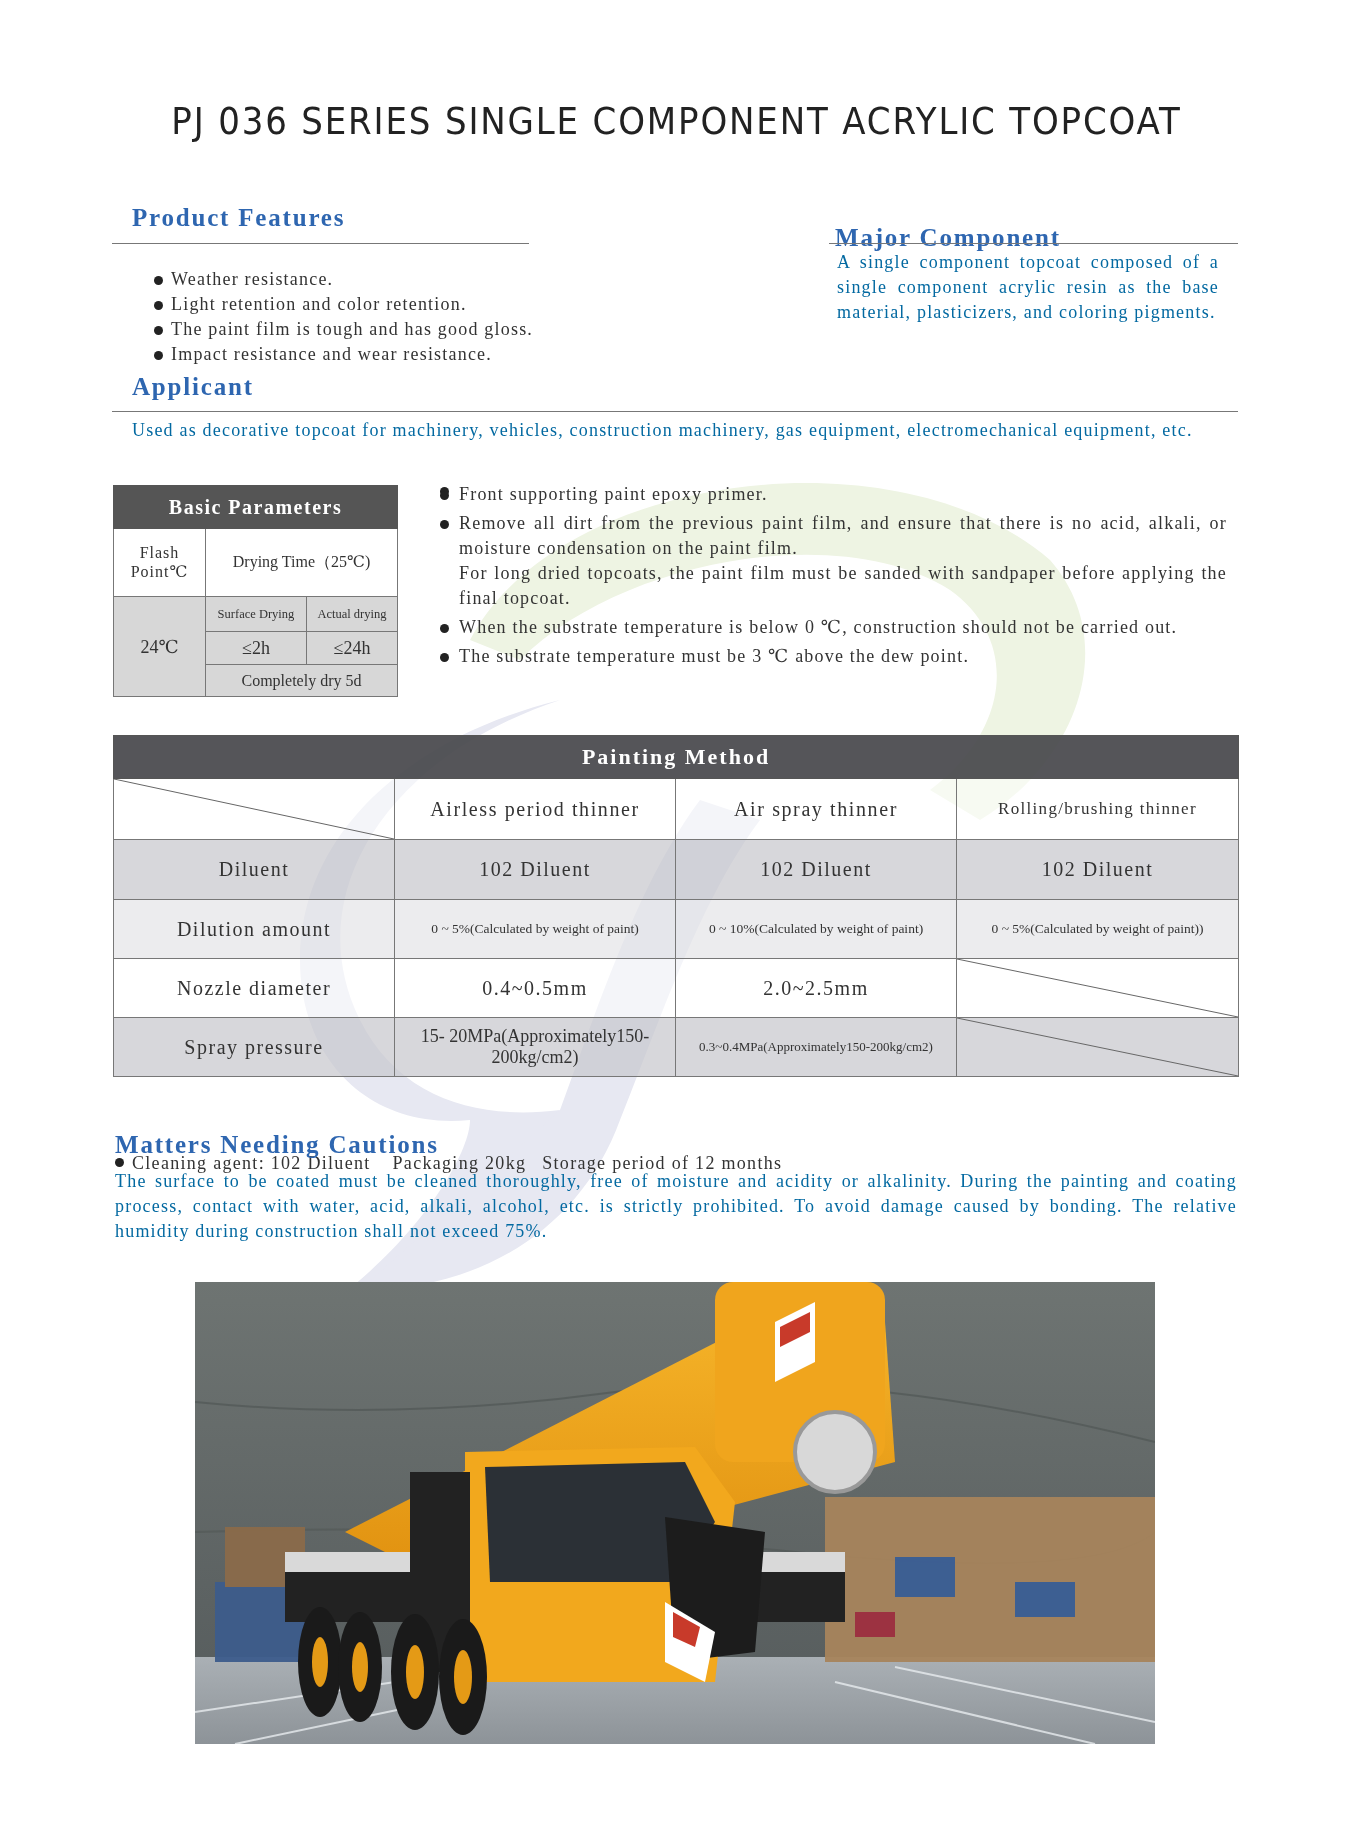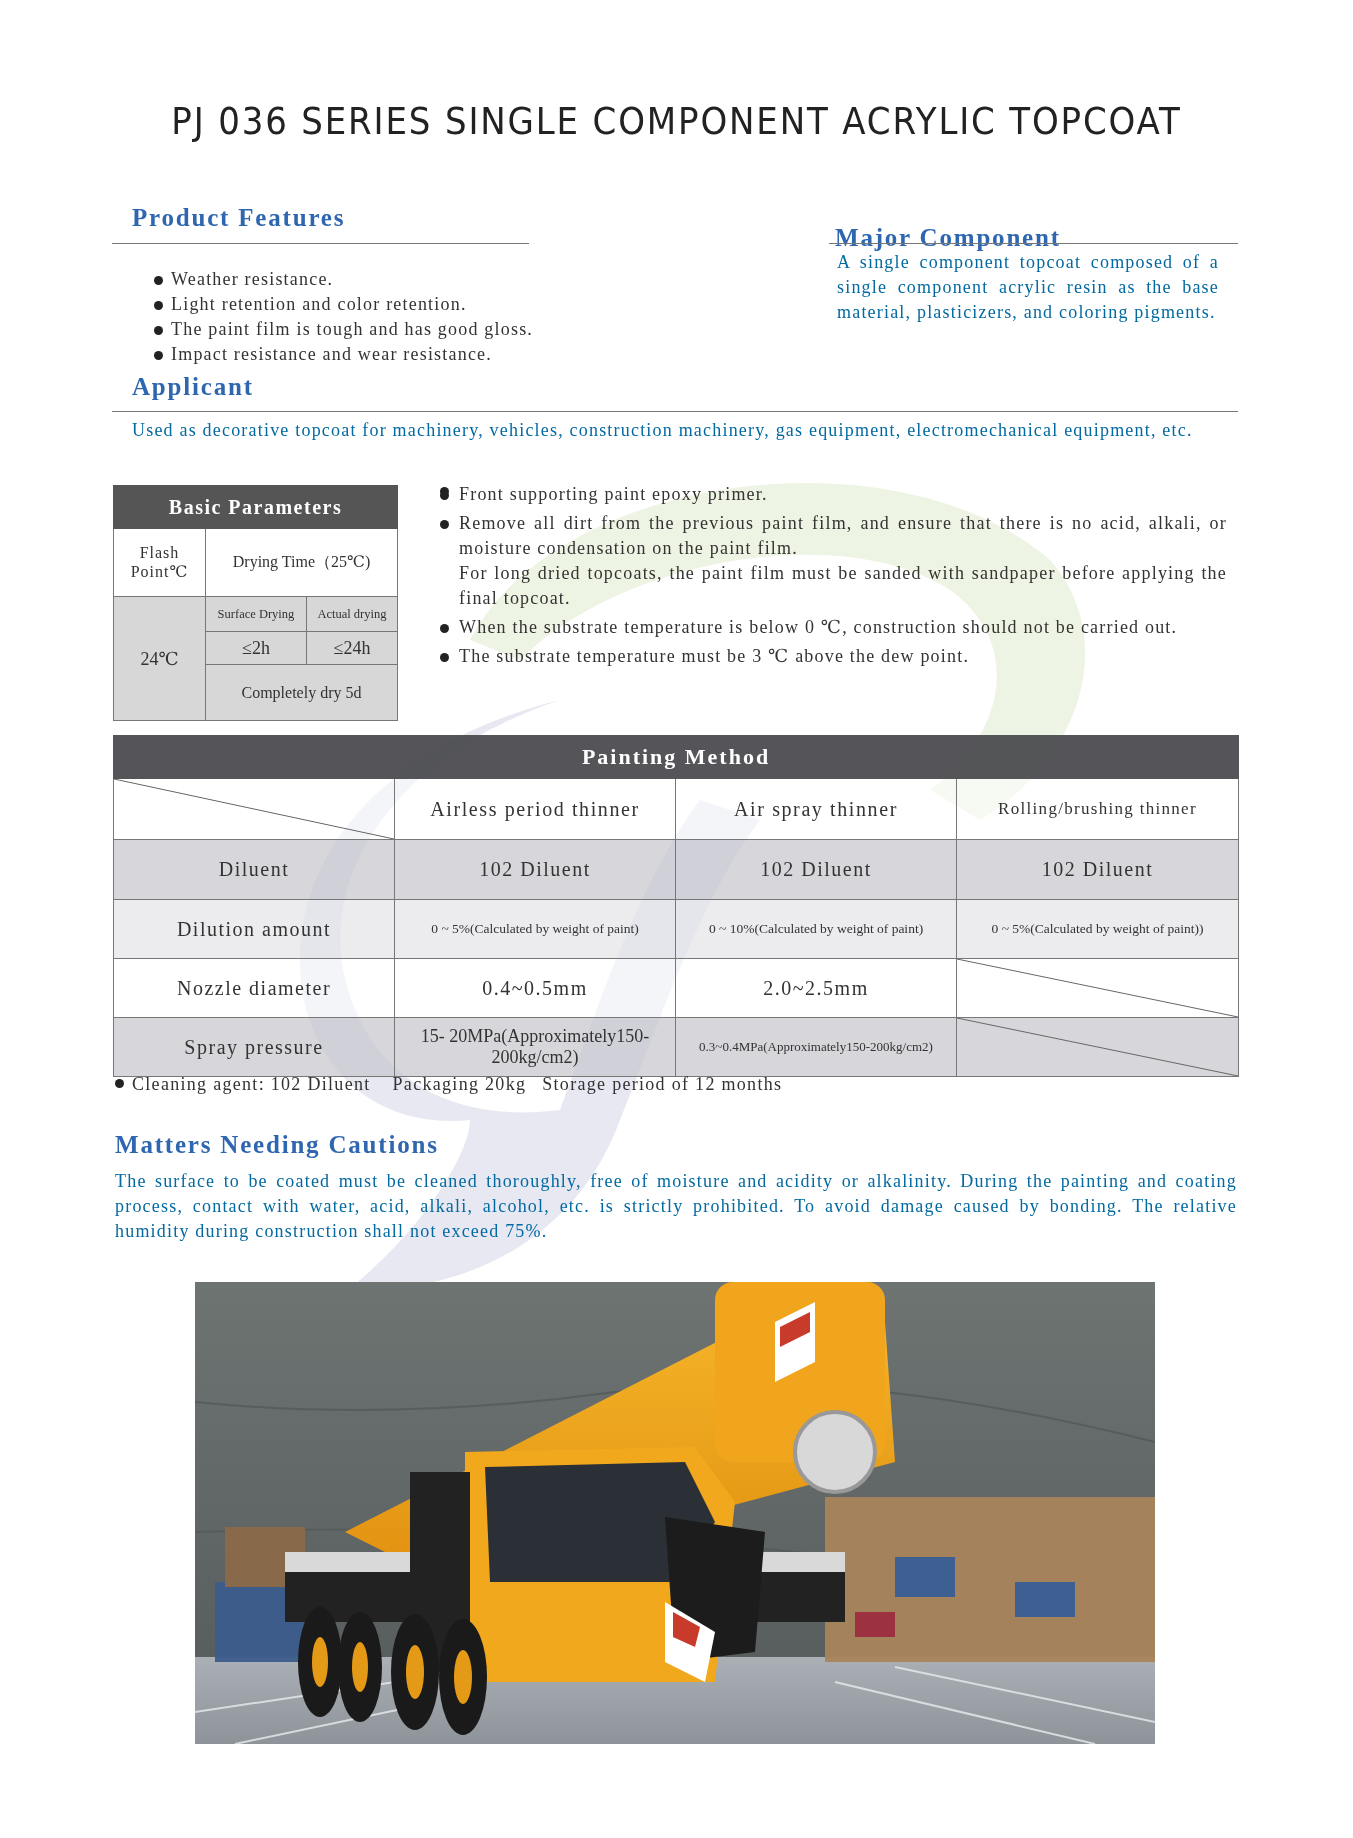--- a/index.html
+++ b/index.html
@@ -44,21 +44,21 @@
   .pm .row-white td { background:rgba(255,255,255,0.55); }
   .pm .row-gray td { background:rgba(200,200,205,0.72); }
   .pm .row-light td { background:rgba(228,228,232,0.72); }
   .pm .lbl { font-size:20px; letter-spacing:1.5px; }
   .pm .big { font-size:20px; letter-spacing:1.5px; }
   .pm .small { font-size:13.5px; }
   .pm .colh { font-size:20px; letter-spacing:1.6px; }
   .pm .colh.sm { font-size:17px; letter-spacing:1.3px; }
   .diag { position:absolute; left:0; top:0; width:100%; height:100%; }
 
-  .footline { position:absolute; left:115px; top:1074px; font-size:18px; letter-spacing:1.3px; color:#333; }
+  .footline { position:absolute; left:115px; top:1153px; font-size:18px; letter-spacing:1.3px; color:#333; }
   .footline .dot { display:inline-block; width:9px; height:9px; border-radius:50%; background:#222; margin-right:8px; vertical-align:2px; }
   .footline .gap { display:inline-block; width:22px; }
 
   .photo { position:absolute; left:195px; top:1282px; width:960px; height:462px; overflow:hidden; background:#5f6668; }
 </style>
 </head>
 <body>
 
 <svg class="watermark" viewBox="0 0 1353 1838" xmlns="http://www.w3.org/2000/svg">
   <path d="M470 640 C 560 470, 900 430, 1050 560 C 1120 640, 1080 760, 980 820 L 930 790 C 1010 730, 1020 640, 950 590 C 840 520, 620 560, 520 660 Z" fill="#eef4e3"></path>
@@ -101,21 +101,21 @@
     </tr>
     <tr style="height:35px;">
       <td rowspan="3" class="gray" style="font-size:18px;margin-left:40px;">24℃</td>
       <td class="gray small">Surface Drying</td>
       <td class="gray small">Actual drying</td>
     </tr>
     <tr style="height:33px;">
       <td class="gray" style="font-size:18px;">≤2h</td>
       <td class="gray" style="font-size:18px;">≤24h</td>
     </tr>
-    <tr style="height:56px;">
+    <tr style="height:32px;">
       <td colspan="2" class="gray">Completely dry 5d</td>
     </tr>
   </tbody>
     </table>
 
   <ul class="notes">
     <li><span class="dot"></span></li>
     <li><span class="dot"></span><span>Front supporting paint epoxy primer.</span></li>
     <li>
         <span class="dot"></span>

